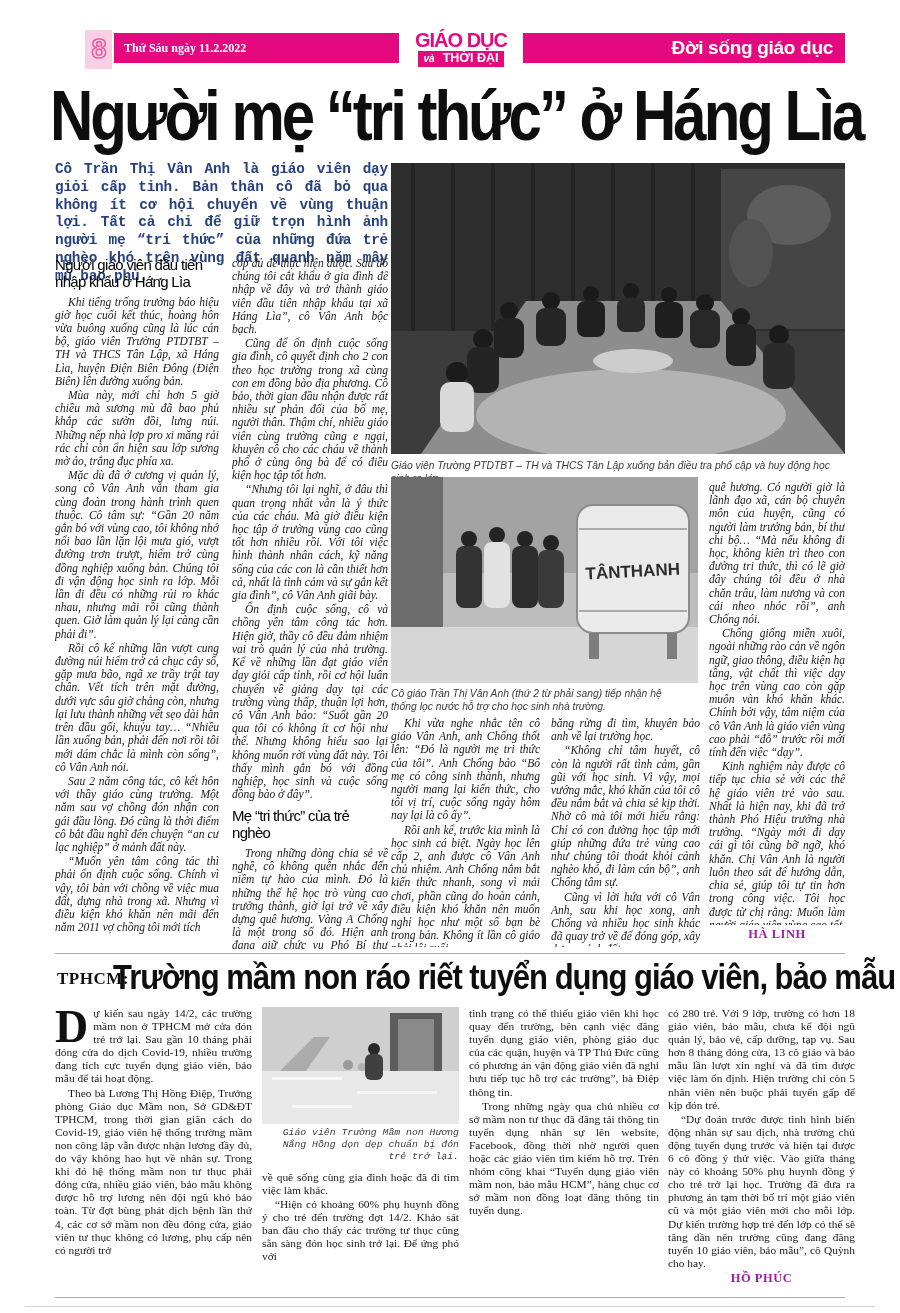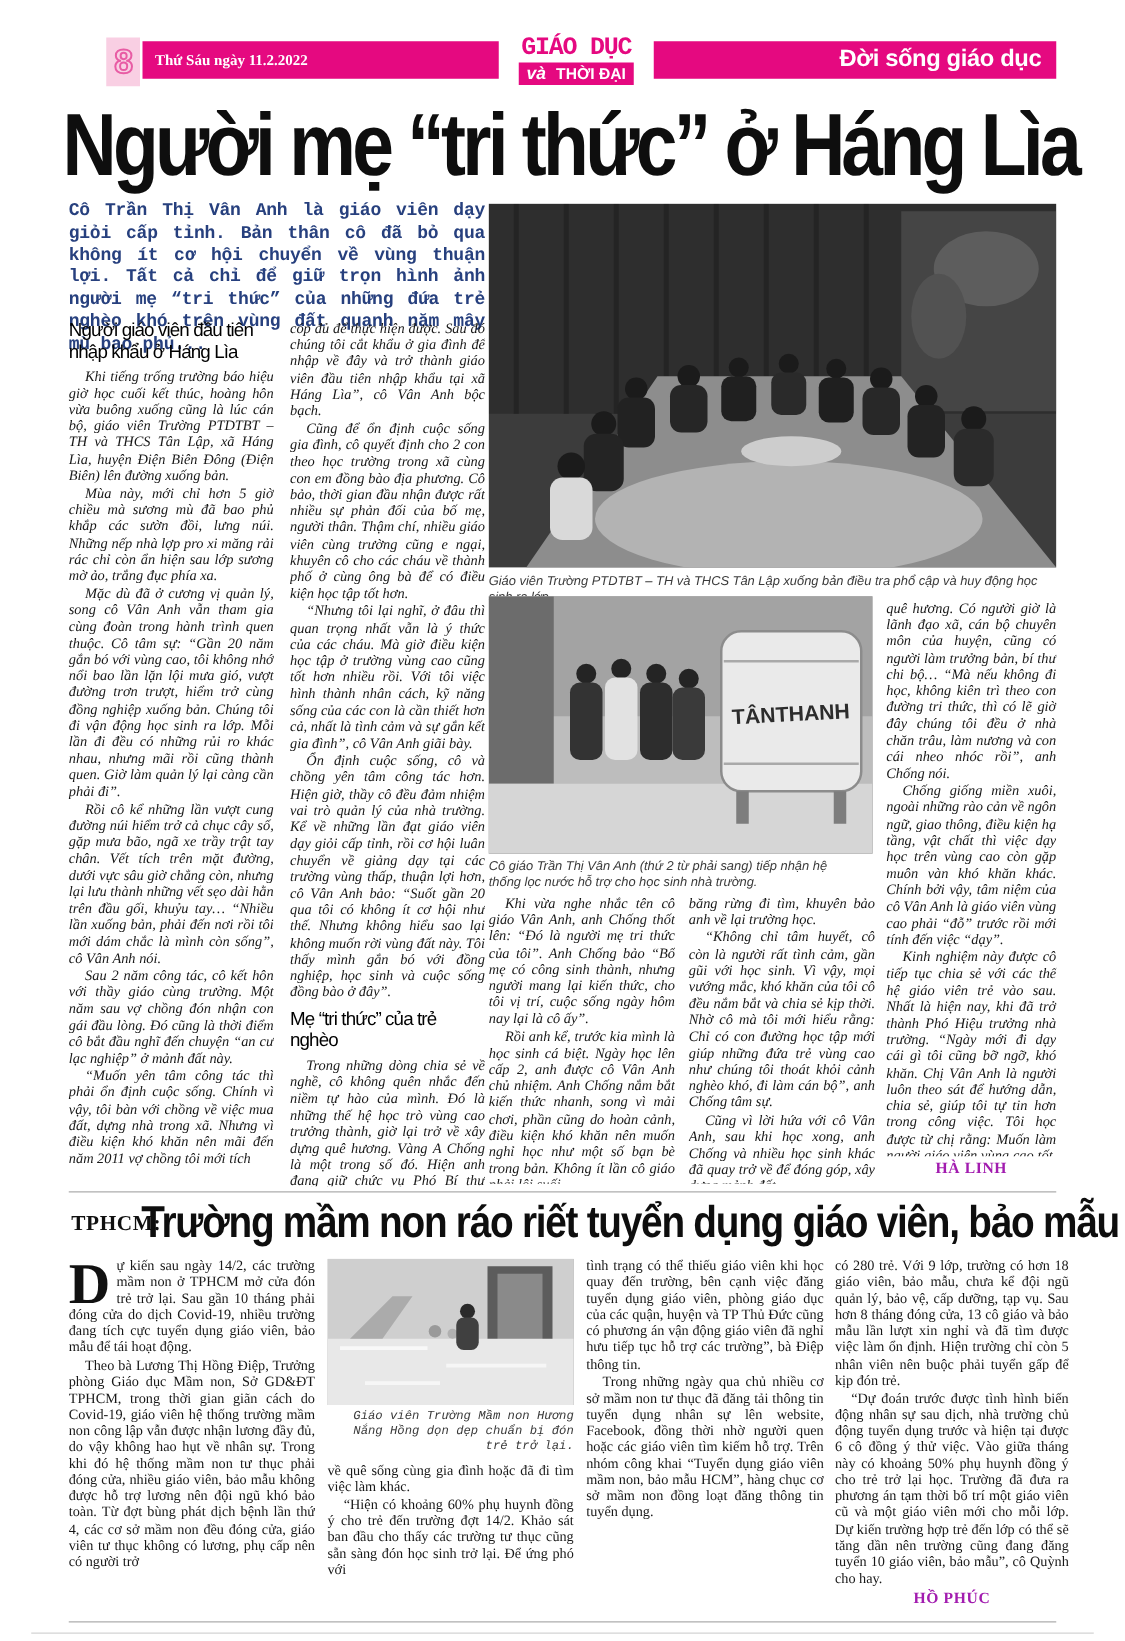--- a/index.html
+++ b/index.html
@@ -11,25 +11,25 @@
   .pagenum{font-family:"Liberation Sans",sans-serif;font-weight:bold;font-size:27px;color:#f9cfe3;
         -webkit-text-stroke:1.6px #e85ca4;letter-spacing:-1px;}
   .header-bar{position:absolute;left:114px;top:33px;width:731px;height:30px;background:#e50980;
         display:flex;align-items:center;}
   .header-date{margin-left:10px;color:#fff;font-family:Liberation Serif, serif;font-weight:bold;font-size:12px;}
   .header-section{margin-left:auto;margin-right:12px;color:#fff;font-family:"Liberation Sans",sans-serif;
         font-weight:bold;font-size:19px;letter-spacing:-0.3px;}
   .logo{position:absolute;left:401px;top:25px;width:120px;height:47px;background:#fff;
         display:flex;flex-direction:column;align-items:center;justify-content:center;z-index:3;
         box-shadow:0 0 0 2px #fff;}
-  .logo-top{font-family:Liberation Mono, monospace;font-weight:bold;font-size:20px;color:#e50980;
+  .logo-top{font-family:Liberation Sans, sans-serif;font-weight:bold;font-size:20px;color:#e50980;
         letter-spacing:-1px;line-height:1;}
   .logo-strip{background:#e50980;color:#fff;font-family:"Liberation Sans",sans-serif;font-weight:bold;
         font-size:12.5px;line-height:1.1;padding:1px 6px 2px;margin-top:1px;display:flex;align-items:baseline;}
-  .logo-and{font-style:italic;font-size:14px;margin-right:8px;font-weight:bold;}
+  .logo-and{font-style:italic;font-size:10px;margin-right:8px;font-weight:bold;}
   
   .headline1{position:absolute;left:50px;top:75px;width:800px;text-align:center;
         font-family:"Liberation Sans",sans-serif;font-weight:bold;font-size:60px;letter-spacing:-3px;
         color:#0e0e0e;transform:scale(1,1.18);transform-origin:50% 0;white-space:nowrap;}
   .lead{position:absolute;left:55px;top:161px;width:333px;font-family:Liberation Mono, monospace;
         font-weight:bold;font-size:14.4px;line-height:17.8px;color:#27407e;text-align:justify;letter-spacing:-0.2px;}
   
   .photo{position:absolute;overflow:hidden;background:#888;}
   .photo svg{display:block;}
   .caption{position:absolute;font-family:"Liberation Sans",sans-serif;font-style:italic;

